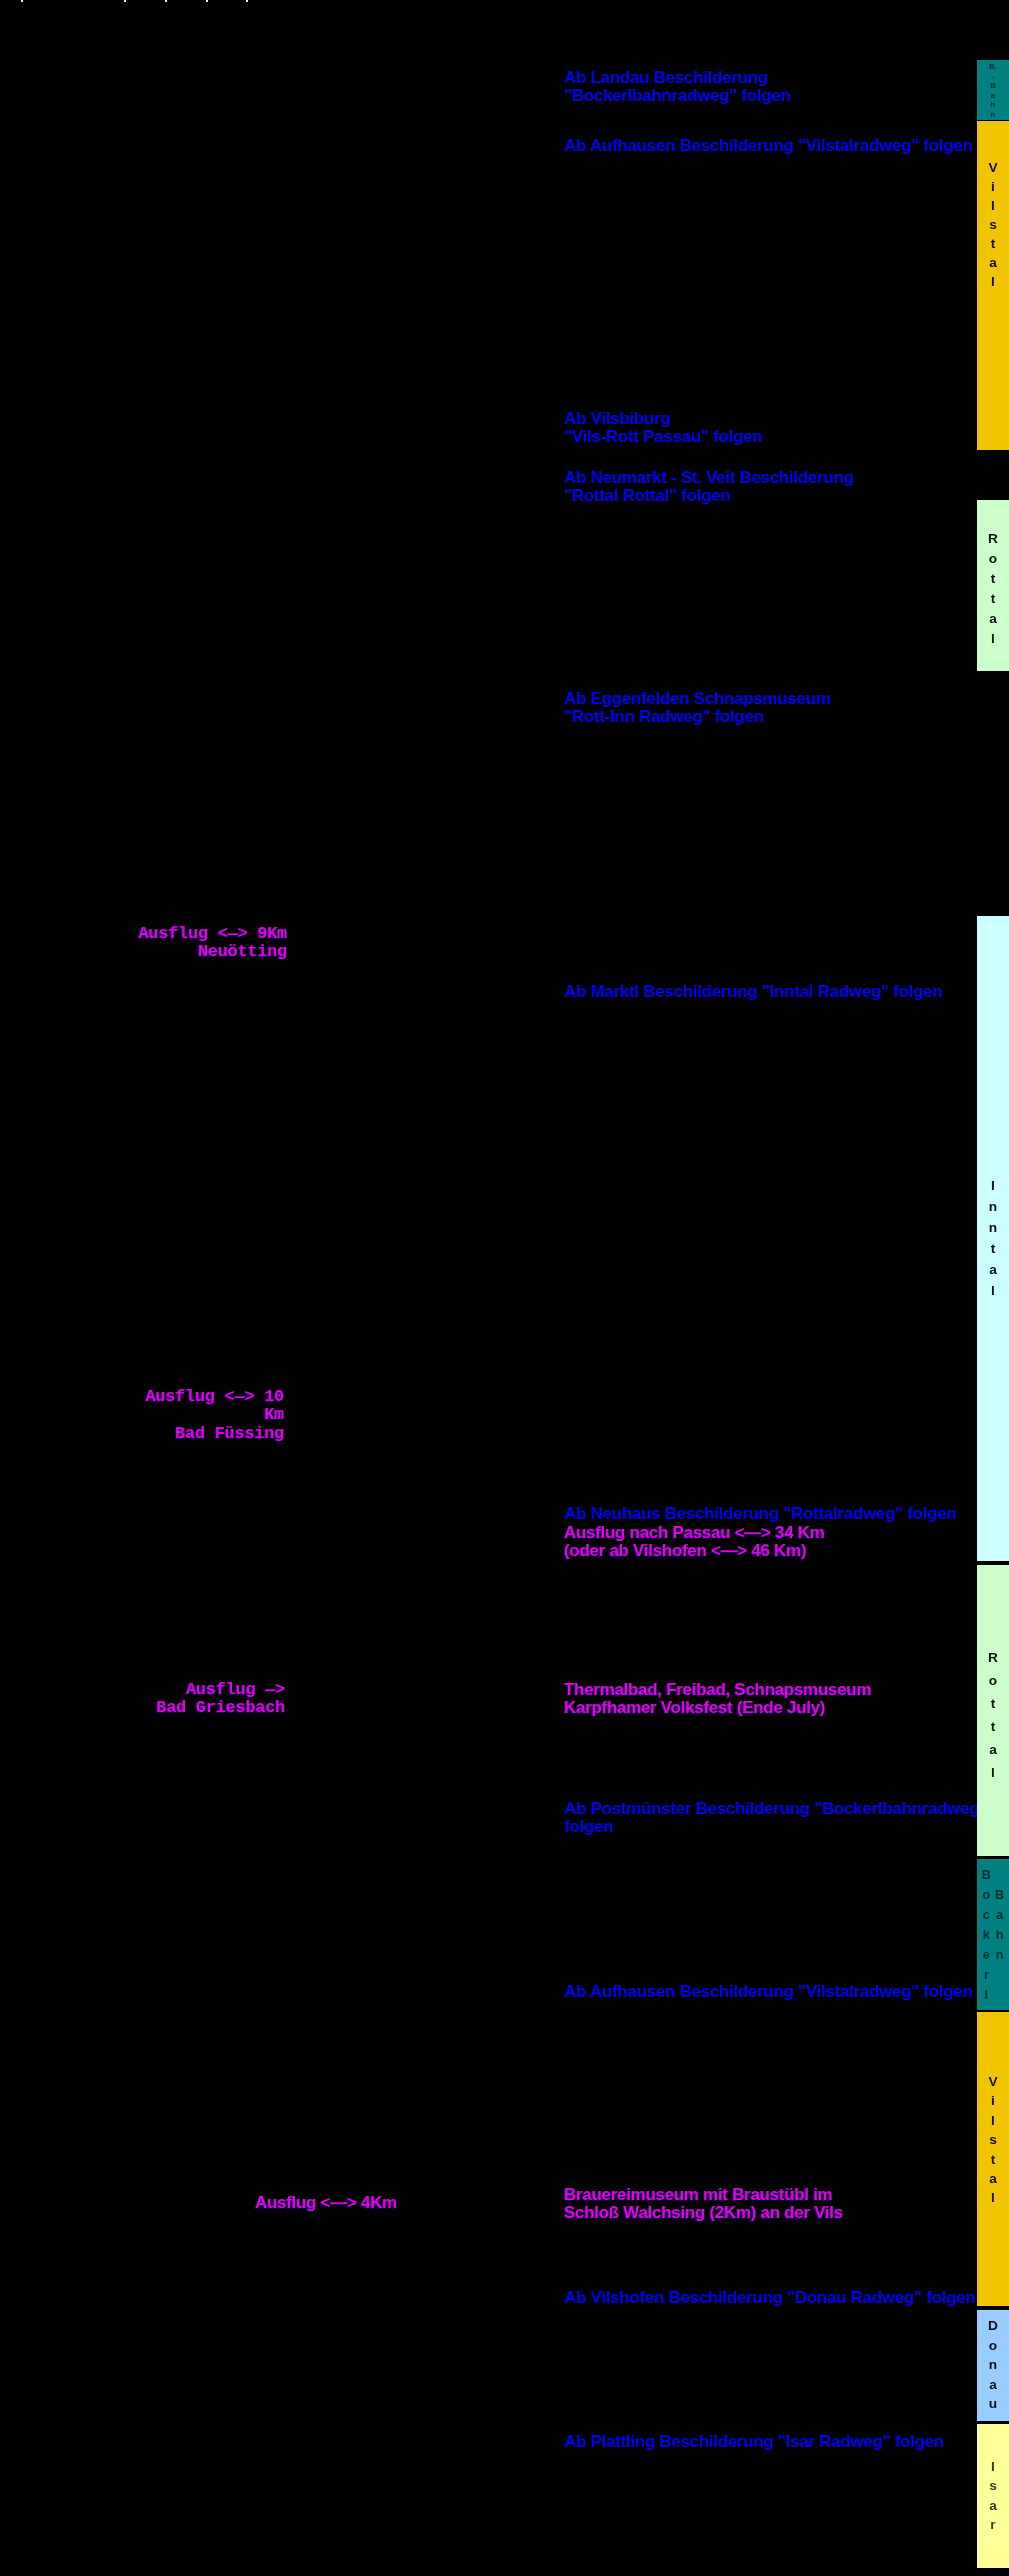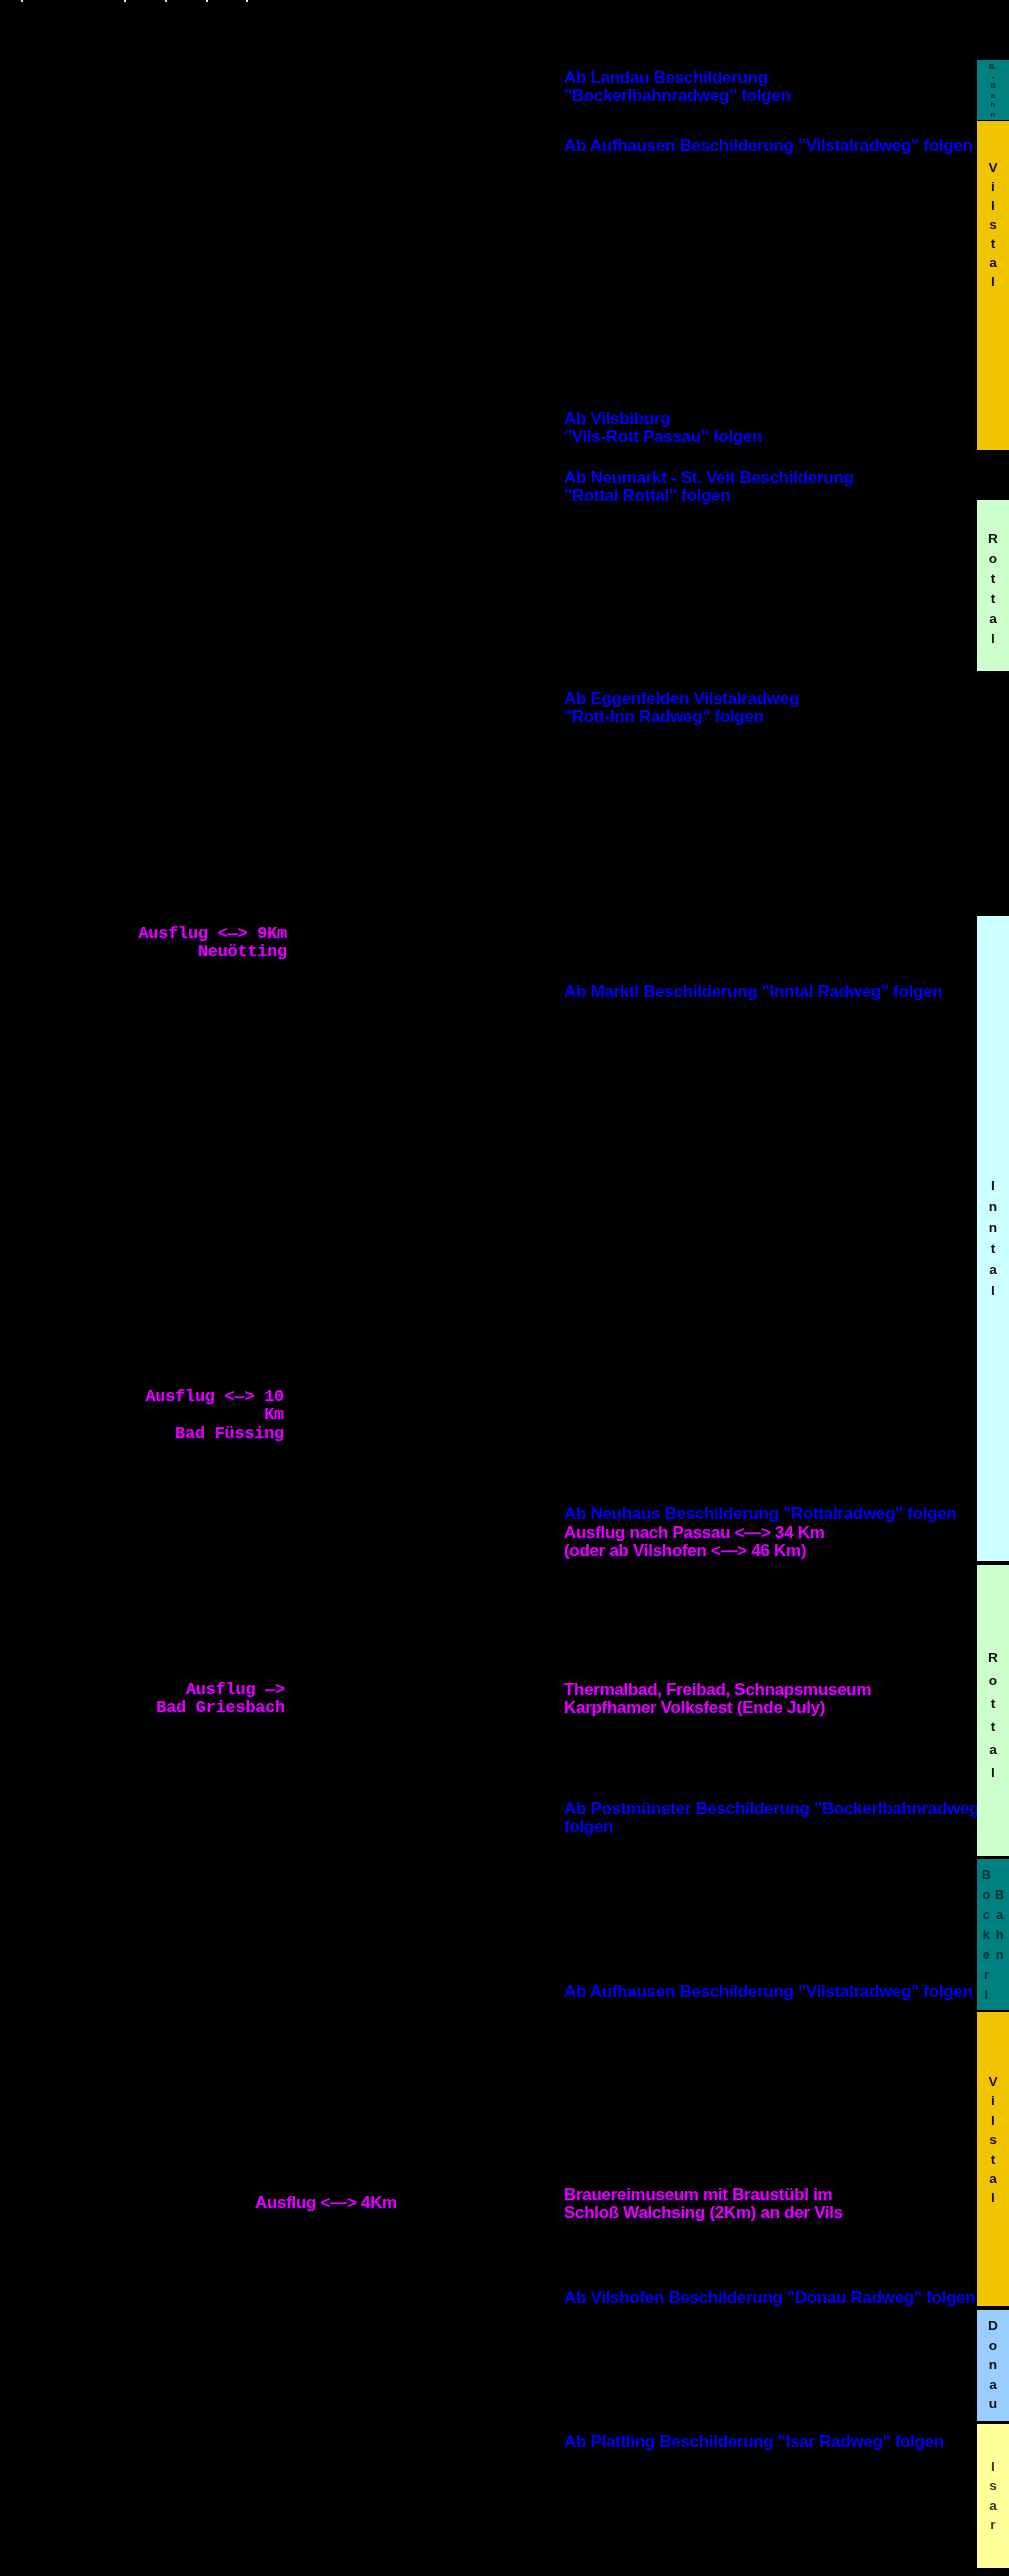--- a/index.html
+++ b/index.html
@@ -27,21 +27,21 @@
   <div class="frag" style="left:206px"></div>
   <div class="frag" style="left:246px"></div>
 
   <div class="note blue" style="left:564px;top:69px">Ab Landau Beschilderung
 "Bockerlbahnradweg" folgen</div>
   <div class="note blue" style="left:564px;top:137px">Ab Aufhausen Beschilderung "Vilstalradweg" folgen</div>
   <div class="note blue" style="left:564px;top:410px">Ab Vilsbiburg
 "Vils-Rott Passau" folgen</div>
   <div class="note blue" style="left:564px;top:469px">Ab Neumarkt - St. Veit Beschilderung
 "Rottal Rottal" folgen</div>
-  <div class="note blue" style="left:564px;top:690px">Ab Eggenfelden Vilstalradweg
+  <div class="note blue" style="left:564px;top:690px">Ab Eggenfelden Schnapsmuseum
 "Rott-Inn Radweg" folgen</div>
   <div class="note blue" style="left:564px;top:983px">Ab Marktl Beschilderung "Inntal Radweg" folgen</div>
   <div class="note blue" style="left:564px;top:1505px">Ab Neuhaus Beschilderung "Rottalradweg" folgen</div>
   <div class="note magenta" style="left:564px;top:1524px">Ausflug  nach Passau &lt;—&gt; 34 Km
 (oder ab Vilshofen &lt;—&gt; 46 Km)</div>
   <div class="note magenta" style="left:564px;top:1681px">Thermalbad, Freibad, Schnapsmuseum
 Karpfhamer Volksfest (Ende July)</div>
   <div class="note blue" style="left:564px;top:1800px">Ab Postmünster Beschilderung "Bockerlbahnradweg" folgen</div>
   <div class="note blue" style="left:564px;top:1983px">Ab Aufhausen Beschilderung "Vilstalradweg" folgen</div>
   <div class="note magenta" style="left:564px;top:2186px">Brauereimuseum mit Braustübl im

